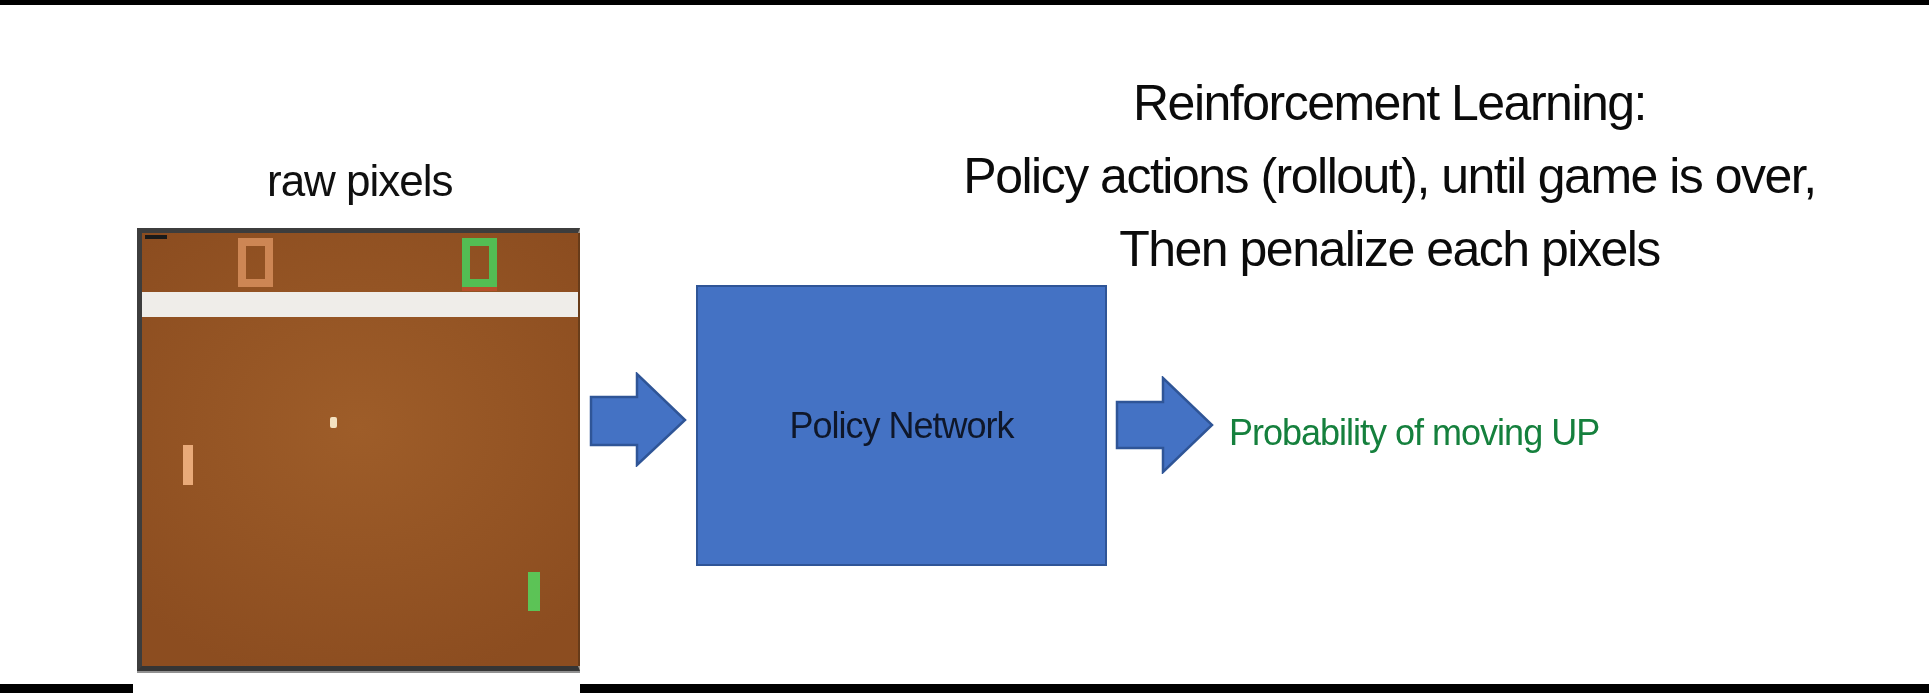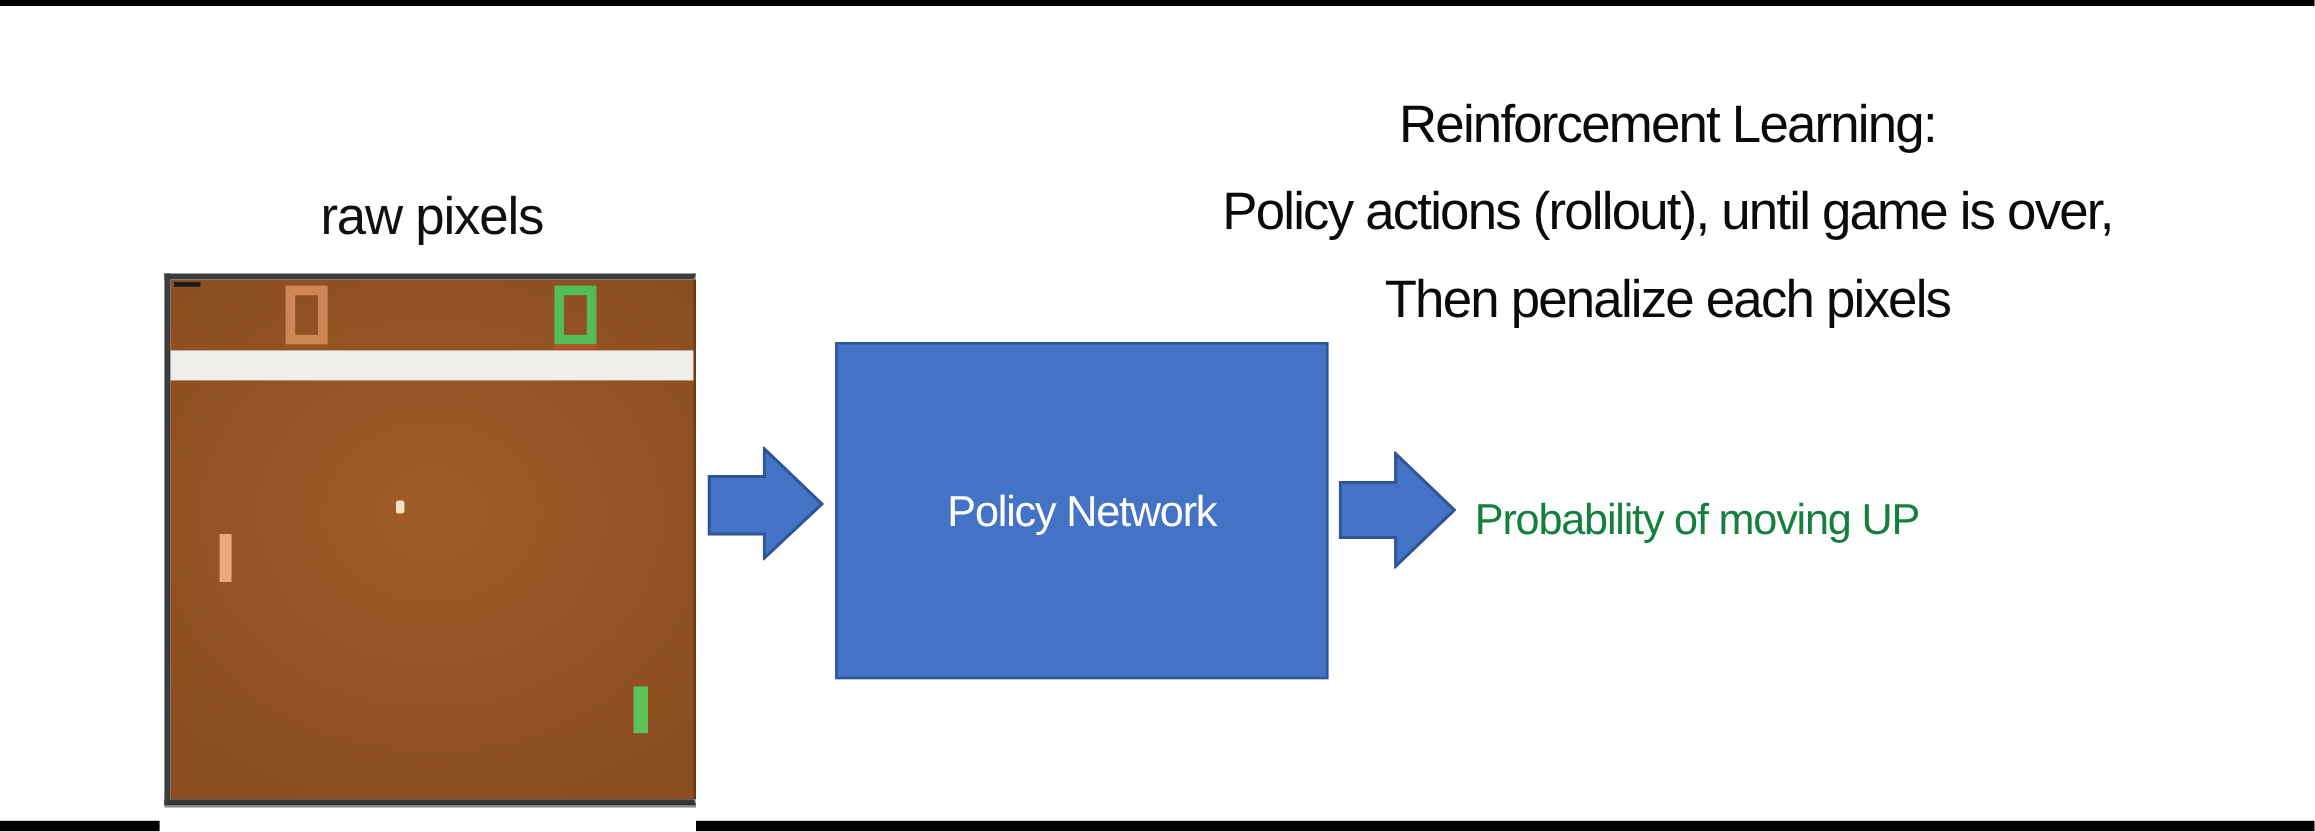--- a/index.html
+++ b/index.html
@@ -45,38 +45,38 @@
   #score-right { left: 320px; top: 5px; border: 8px solid #53bd53; }
   #score-right-underline { left: 320px; top: 54px; width: 35px; height: 4px; background: #b5502b; }
   #pong-ball { left: 188px; top: 184px; width: 7px; height: 11px; background: #f4e2c1; border-radius: 2px; }
   #paddle-left  { left: 41px;  top: 212px; width: 10px; height: 40px; background: #e9aa79; }
   #paddle-right { left: 386px; top: 339px; width: 12px; height: 39px; background: #5cc356; }
 
   
   #slide-title {
     left: 850px; top: 67px; width: 1079px;
     text-align: center; color: #0b0b0b;
-    font-size: 44px; line-height: 73px; letter-spacing: -1.5px;
+    font-size: 50px; line-height: 73px; letter-spacing: -1.5px;
   }
   #slide-title .tline { white-space: nowrap; }
 
   
   #arrow-in  { left: 589px;  top: 372px; }
   #arrow-out { left: 1115px; top: 376px; }
 
   
   #policy-box {
     left: 696px; top: 285px; width: 411px; height: 281px;
     box-sizing: border-box;
     background: #4472c4;
     border: 2px solid #2f5597;
     display: flex; align-items: center; justify-content: center;
   }
   #policy-label {
-    color: #ffffff; font-size: 36px; letter-spacing: -1px; white-space: nowrap;
+    color: #0f172a; font-size: 36px; letter-spacing: -1px; white-space: nowrap;
   }
 
   
   #probability-label {
     left: 1229px; top: 412px;
     font-size: 36px; letter-spacing: -1px; color: #15803d;
     white-space: nowrap;
   }
 </style>
 </head>

